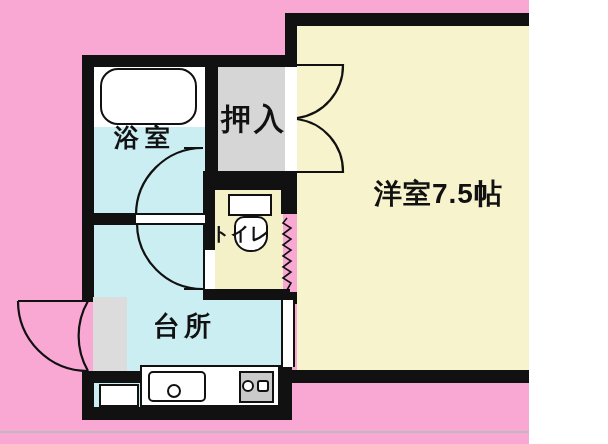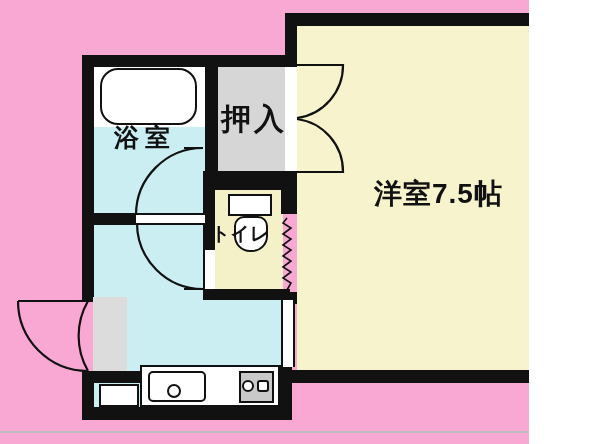--- a/index.html
+++ b/index.html
@@ -73,15 +73,16 @@
       <path d="M297,172 L343,172 A53,53 0 0 0 297,119"></path>
       <polyline stroke-width="1.6" points="287,218 283,223 291,228 283,234 291,239 283,245 291,250 283,256 291,261 283,267 291,272 283,278 291,283 287,290"></polyline>
       <path stroke-width="3" d="M552,217 L586,217"></path>
     </g>
   </svg>
 
   <div class="label" style="left:114px;top:125px;font-size:25px;letter-spacing:6px;">浴室</div>
   <div class="label" style="left:221px;top:104px;font-size:30px;letter-spacing:3px;">押入</div>
   <div class="label" style="left:358px;top:180px;font-size:28px;letter-spacing:1px;margin-left:16px;">洋室7.5帖</div>
   <div class="label" style="left:211px;top:224px;font-size:19px;font-family:Liberation Serif, serif;">トイレ</div>
+  <div class="label" style="left:153px;top:313px;font-size:27px;letter-spacing:4px;">台所</div>
 
   <div class="abs" style="left:0;top:431px;width:608px;height:2px;background:var(--baseline,#bcbcbc);"></div>
 </div>
 
 </body></html>

